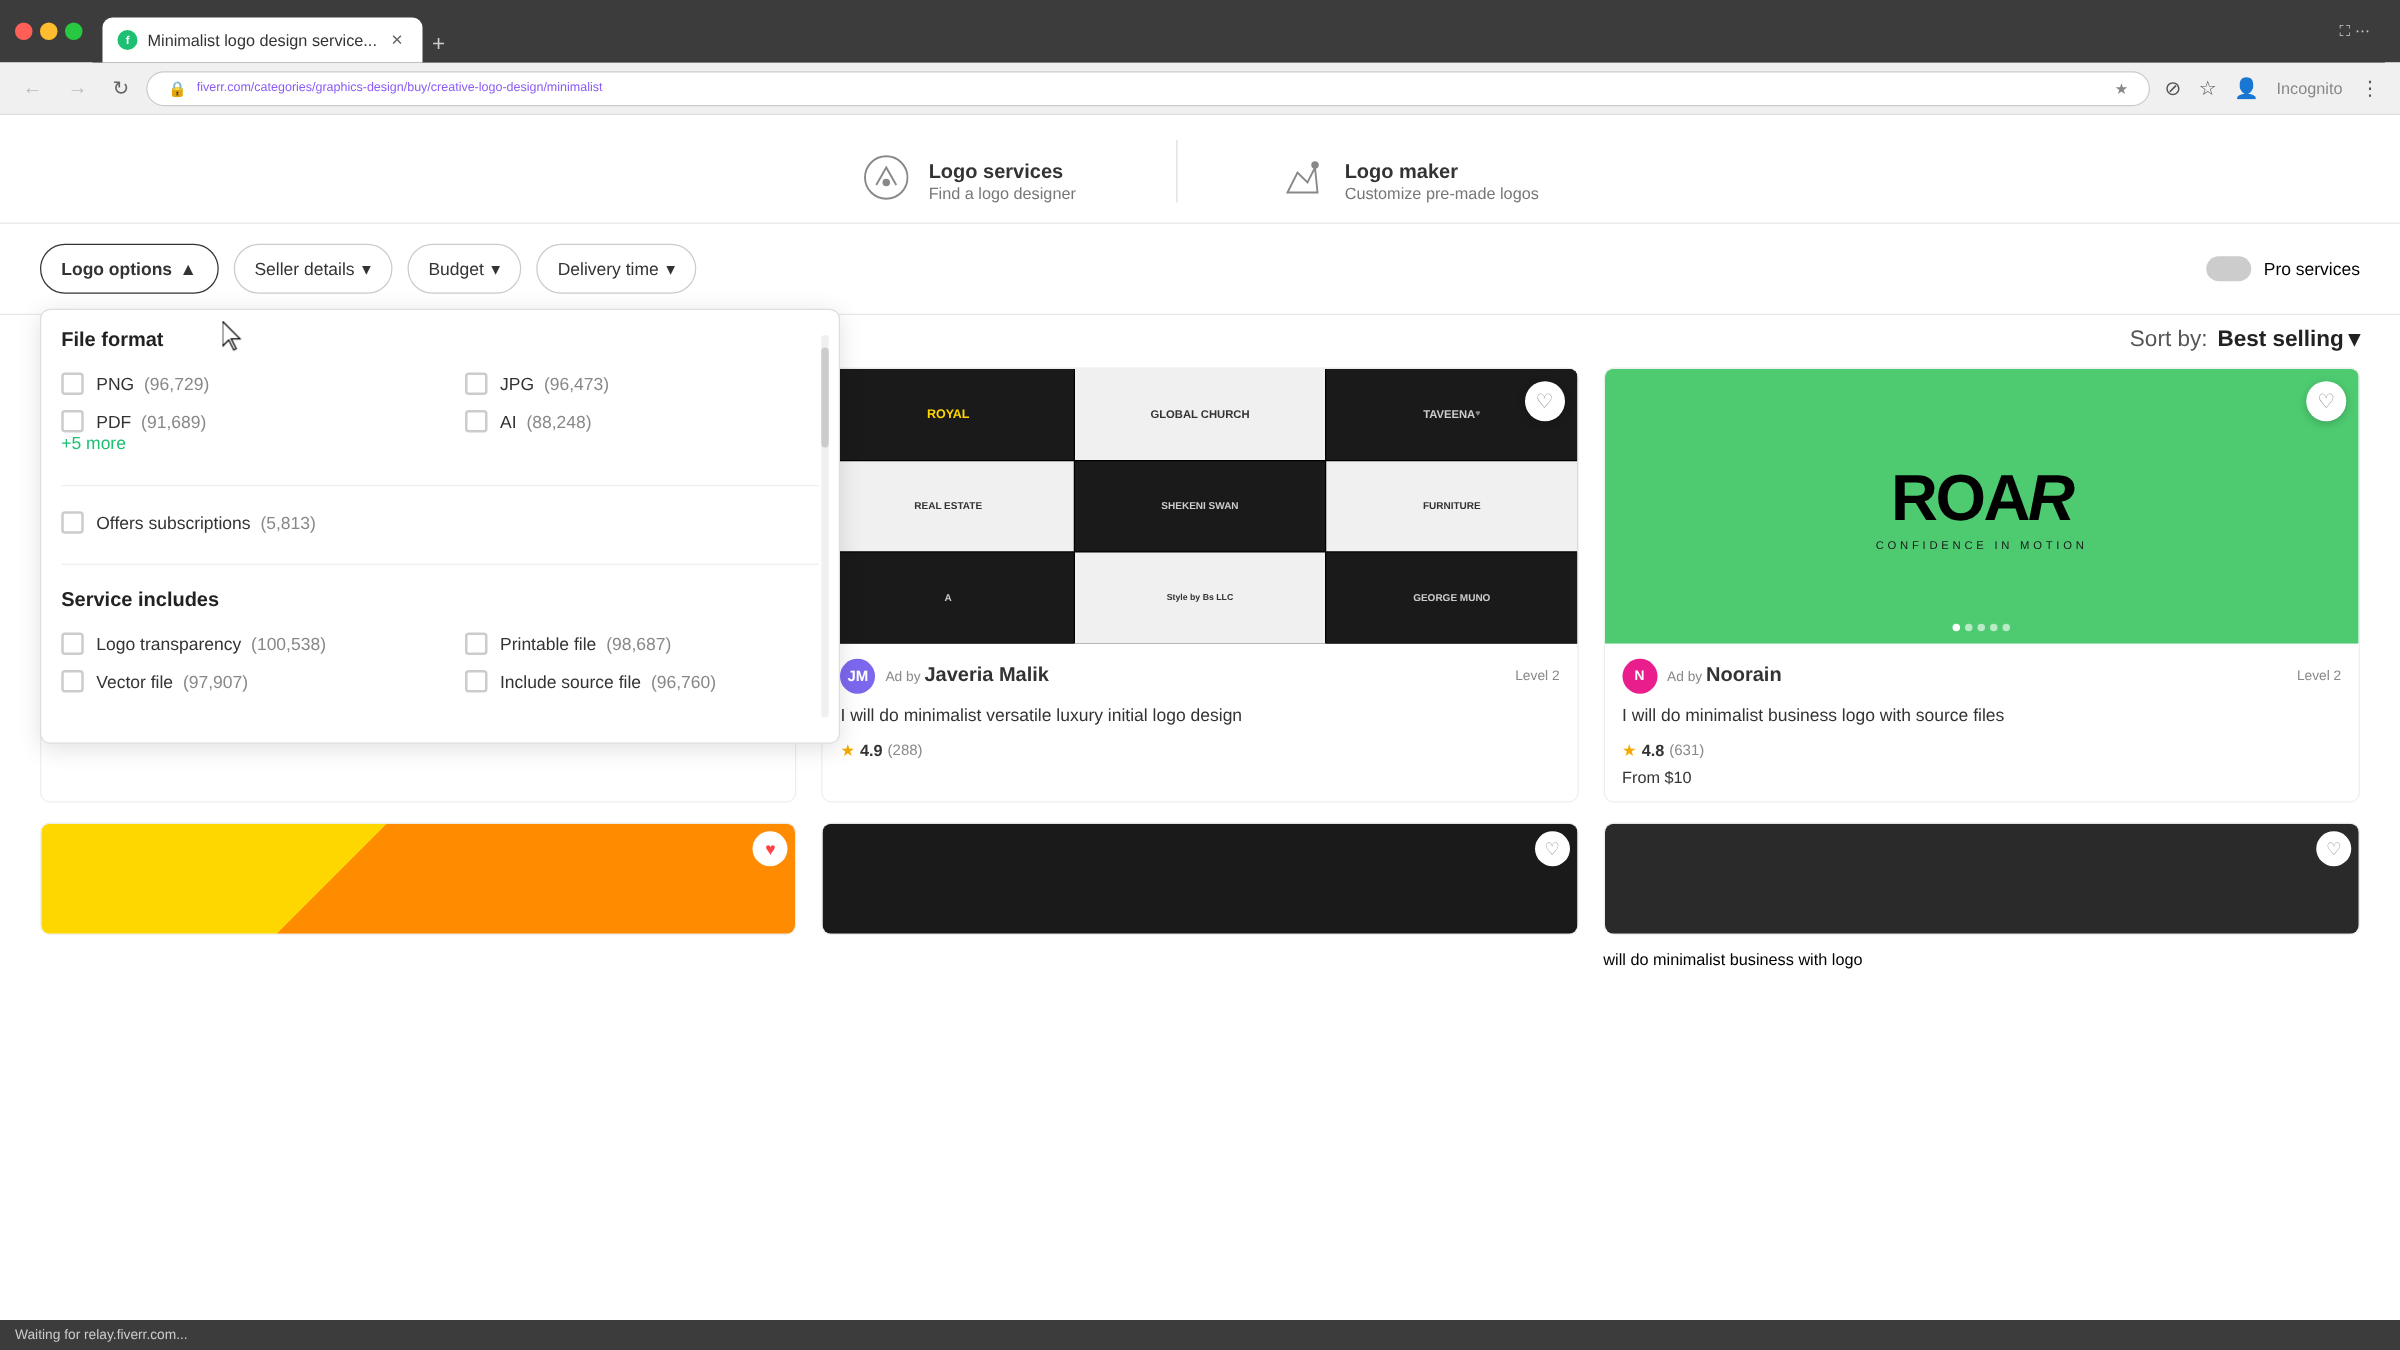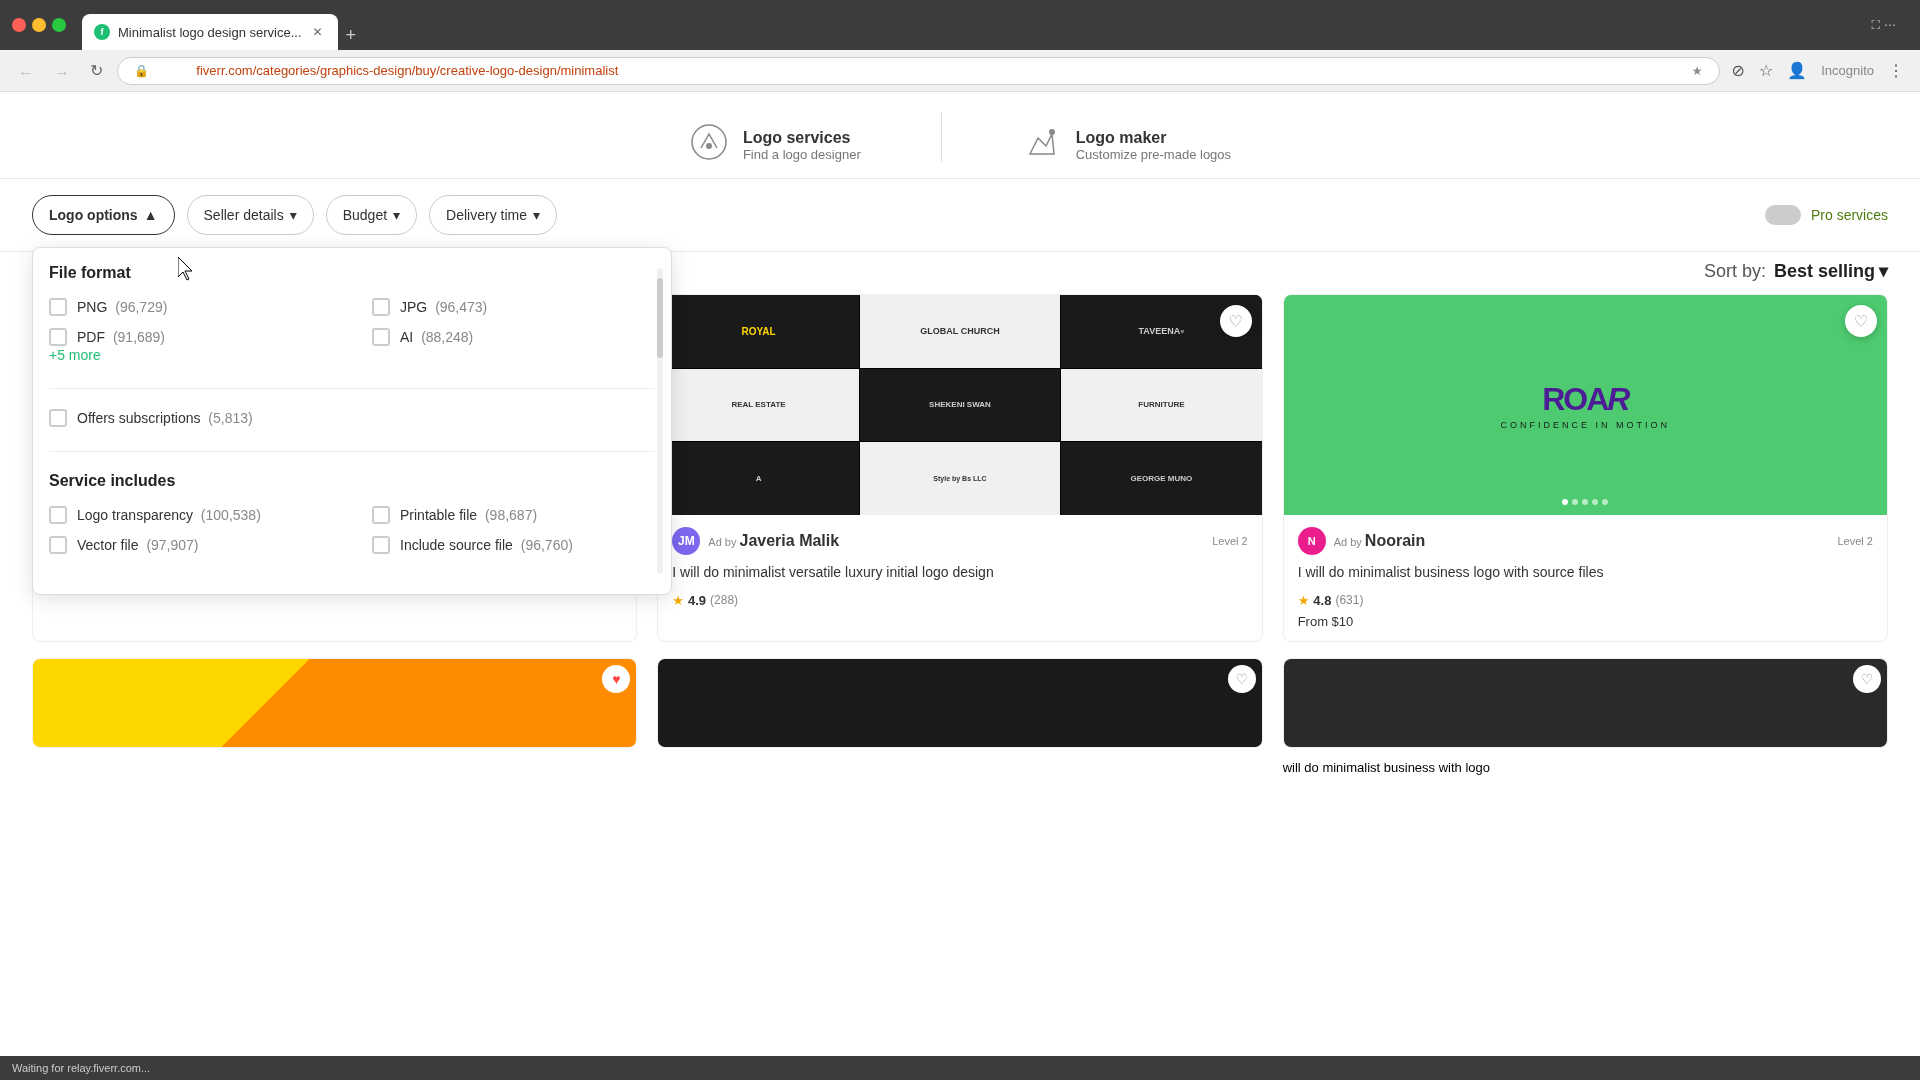--- a/index.html
+++ b/index.html
@@ -16,42 +16,42 @@
     .tab { background: #fff; border-radius: 8px 8px 0 0; height: 36px; display: flex; align-items: center; padding: 0 12px; gap: 8px; font-size: 13px; color: #333; min-width: 200px; }
     .tab-favicon { width: 16px; height: 16px; background: #1dbf73; border-radius: 50%; display: flex; align-items: center; justify-content: center; font-size: 10px; color: white; font-weight: bold; }
     .tab-close { width: 16px; height: 16px; border-radius: 50%; background: transparent; border: none; cursor: pointer; color: #666; font-size: 12px; display: flex; align-items: center; justify-content: center; }
     .new-tab-btn { background: none; border: none; color: #ccc; font-size: 18px; cursor: pointer; padding: 4px 8px; }
 
     
     .nav-bar { background: #f0f0f0; height: 42px; display: flex; align-items: center; padding: 0 12px; gap: 8px; border-bottom: 1px solid #ddd; }
     .nav-btn { background: none; border: none; color: #666; cursor: pointer; font-size: 16px; padding: 4px 6px; border-radius: 4px; }
     .nav-btn.disabled { color: #bbb; cursor: default; }
     .address-bar { flex: 1; height: 28px; background: white; border: 1px solid #ccc; border-radius: 14px; padding: 0 16px; font-size: 13px; color: #333; display: flex; align-items: center; gap: 8px; }
-    .address-text { flex: 1; font-size: 13px; color: #c2410c; margin-left: 39px; }
+    .address-text { flex: 1; font-size: 10px; color: #8b5cf6; }
     .nav-right-icons { display: flex; gap: 6px; align-items: center; }
     .nav-icon-btn { background: none; border: none; cursor: pointer; color: #555; font-size: 16px; padding: 4px; }
 
     
     .page { background: #fff; padding: 0; }
 
     
     .top-banner { display: flex; justify-content: center; gap: 80px; padding: 20px 0 16px; border-bottom: 1px solid #e8e8e8; }
     .banner-item { display: flex; align-items: flex-end; gap: 14px; cursor: pointer; }
     .banner-icon { width: 40px; height: 40px; display: flex; align-items: center; justify-content: center; color: #666; }
     .banner-text { display: flex; flex-direction: column; }
     .banner-title { font-size: 16px; font-weight: 600; color: #333; }
     .banner-subtitle { font-size: 13px; color: #777; }
     .banner-divider { width: 1px; background: #ddd; height: 50px; align-self: center; }
 
     
     .filter-bar { display: flex; align-items: center; padding: 16px 32px; gap: 12px; border-bottom: 1px solid #e8e8e8; position: relative; }
     .filter-btn { height: 40px; padding: 0 16px; border: 1px solid #ccc; border-radius: 20px; background: #fff; cursor: pointer; font-size: 14px; color: #333; display: flex; align-items: center; gap: 6px; }
     .filter-btn.active { border-color: #333; font-weight: 600; }
     .filter-spacer { flex: 1; }
-    .pro-services { display: flex; align-items: center; gap: 10px; font-size: 14px; color: #4d7c0f; }
+    .pro-services { display: flex; align-items: center; gap: 10px; font-size: 14px; color: #000000; }
     .toggle { width: 36px; height: 20px; background: #ccc; border-radius: 10px; position: relative; cursor: pointer; }
     .toggle.off { background: #ccc; }
 
     
     .dropdown-panel { position: absolute; top: 68px; left: 32px; width: 640px; background: white; border: 1px solid #ddd; border-radius: 8px; box-shadow: 0 4px 20px rgba(0,0,0,0.12); z-index: 100; padding: 16px; }
     .panel-section { margin-bottom: 24px; }
     .panel-section-title { font-size: 16px; font-weight: 700; color: #222; margin-bottom: 16px; }
     .checkbox-grid { display: grid; grid-template-columns: 1fr 1fr; gap: 12px 40px; }
     .checkbox-item { display: flex; align-items: center; gap: 10px; cursor: pointer; }
     .checkbox-box { width: 18px; height: 18px; border: 2px solid #ccc; border-radius: 3px; background: white; flex-shrink: 0; }
@@ -92,21 +92,21 @@
     
     .bottom-row { display: grid; grid-template-columns: repeat(3, 1fr); gap: 20px; margin-top: 20px; }
     .bottom-card { border-radius: 8px; overflow: hidden; height: 80px; border: 1px solid #eee; position: relative; }
 
     
     .status-bar { position: fixed; bottom: 0; left: 0; right: 0; height: 24px; background: #3c3c3c; display: flex; align-items: center; padding: 0 12px; }
     .status-text { font-size: 11px; color: #ccc; }
 
     
     .roar-card-bg { width: 100%; height: 100%; background: #4ecb71; display: flex; align-items: center; justify-content: center; }
-    .roar-text { font-size: 32px; font-weight: 900; color: #4c1d95; letter-spacing: -2px; }
+    .roar-text { font-size: 52px; font-weight: 900; color: #000000; letter-spacing: -2px; }
 
     
     .blue-card-bg { width: 100%; height: 100%; background: linear-gradient(180deg, #2196f3 70%, #ffeb3b 30%); }
   </style>
 </head>
 <body>
 
 <div>
 
   <div class="browser-chrome">

